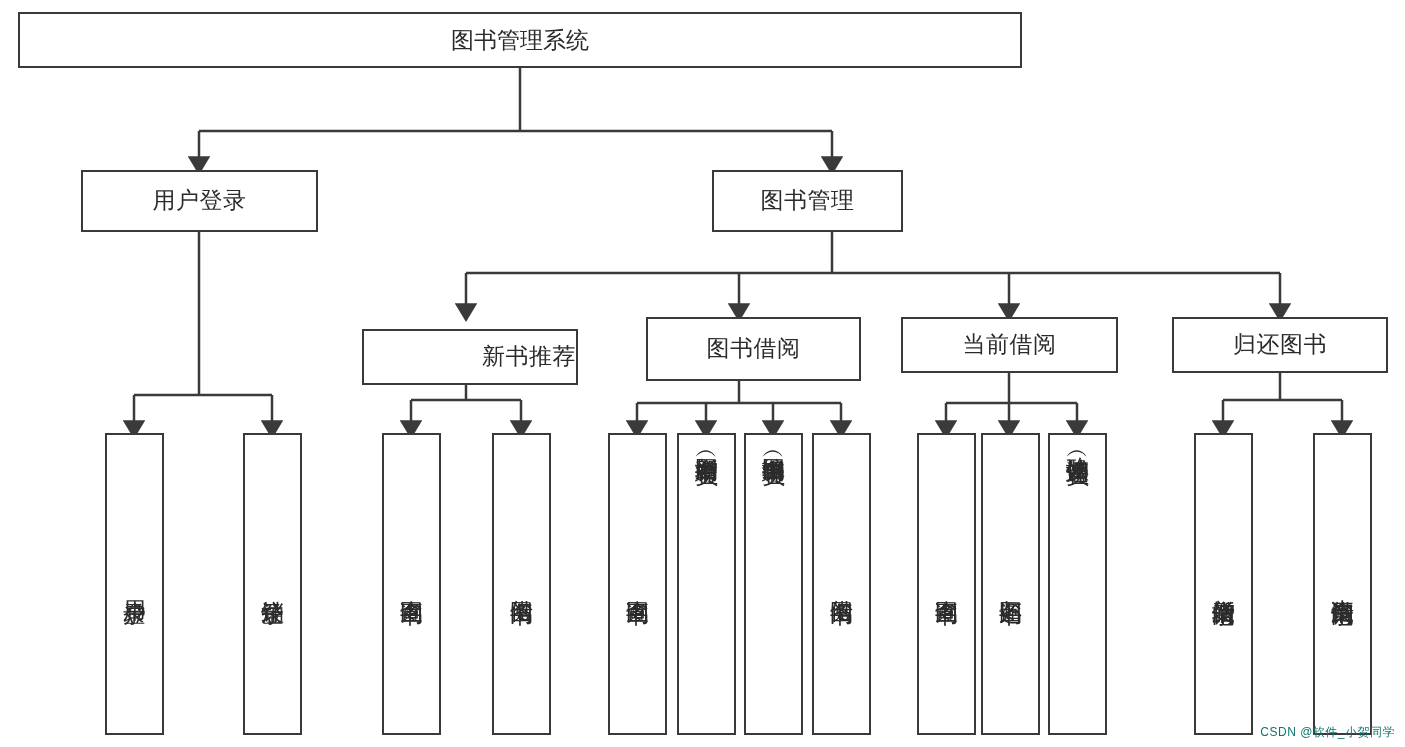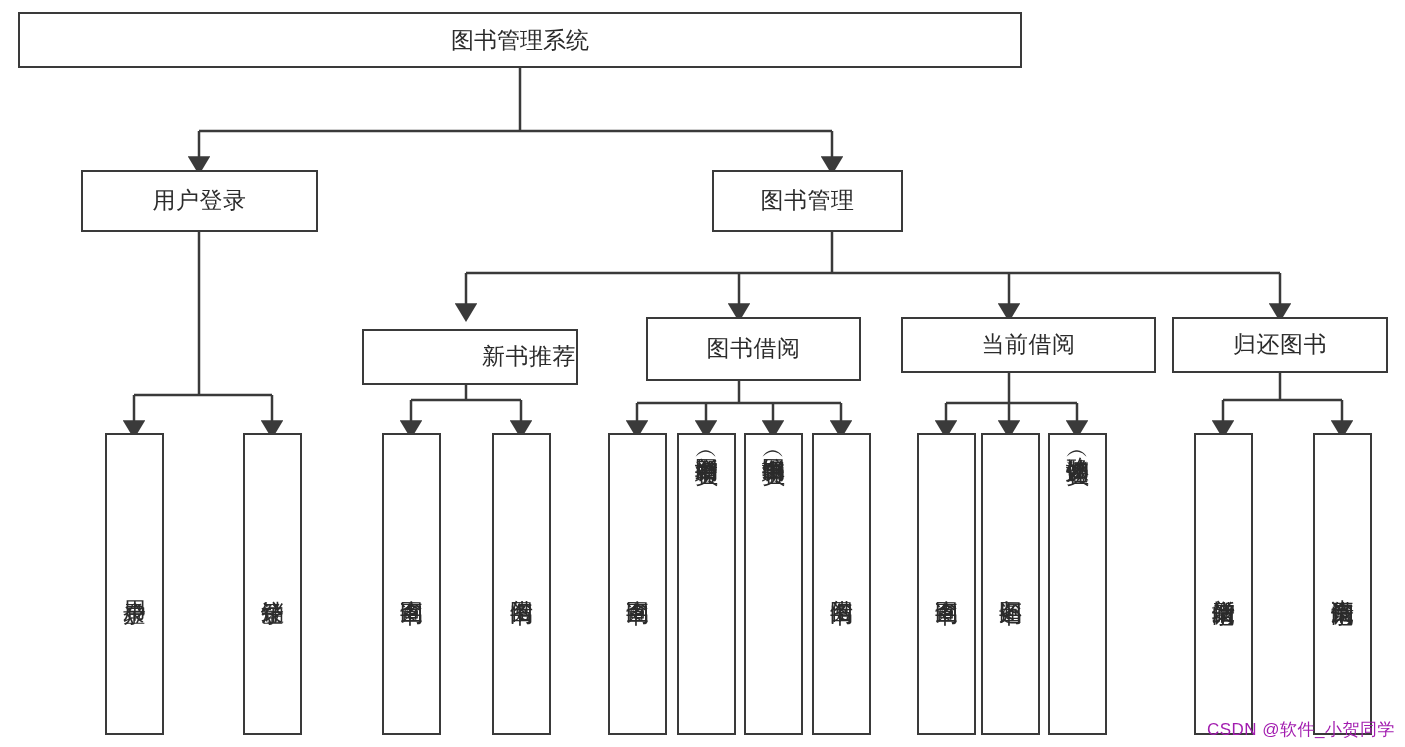--- a/index.html
+++ b/index.html
@@ -68,22 +68,22 @@
     box-sizing: border-box;
   }
   .leafwrap.top {
     align-items: flex-start;
     padding-top: 4px;
   }
   .watermark {
     position: absolute;
     right: 10px;
     bottom: 6px;
-    font-size: 17px;
-    color: #a21caf;
+    font-size: 12px;
+    color: #0f766e;
     letter-spacing: 0.5px;
     white-space: nowrap;
     font-family: "Liberation Sans", "DejaVu Sans", sans-serif;
   }
 </style>
 </head>
 <body>
 
 <div id="canvas">
 
@@ -147,21 +147,21 @@
   <div class="node h" style="left:712px; top:170px; width:191px; height:62px;">
     <span>图书管理</span>
   </div>
 
   <div class="node h" style="left:362px; top:329px; width:216px; height:56px;justify-content:flex-end;">
     <span>新书推荐</span>
   </div>
   <div class="node h" style="left:632px; top:317px; width:215px; height:64px;margin-left:14px;">
     <span>图书借阅</span>
   </div>
-  <div class="node h" style="left:901px; top:317px; width:255px; height:56px;">
+  <div class="node h" style="left:901px; top:317px; width:217px; height:56px;">
     <span>当前借阅</span>
   </div>
   <div class="node h" style="left:1172px; top:317px; width:216px; height:56px;">
     <span>归还图书</span>
   </div>
 
   <div class="node leaf" style="left:105px; top:433px; width:59px; height:302px;">
     <div class="leafwrap">
       <span class="vtext">用户登录</span>
     </div>

